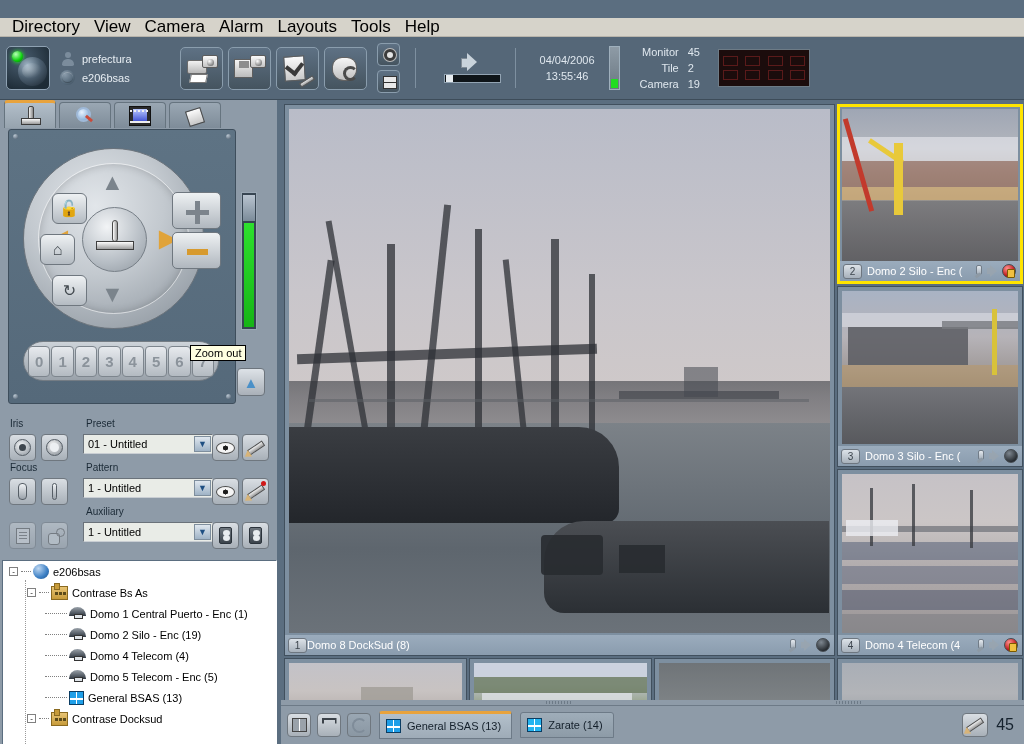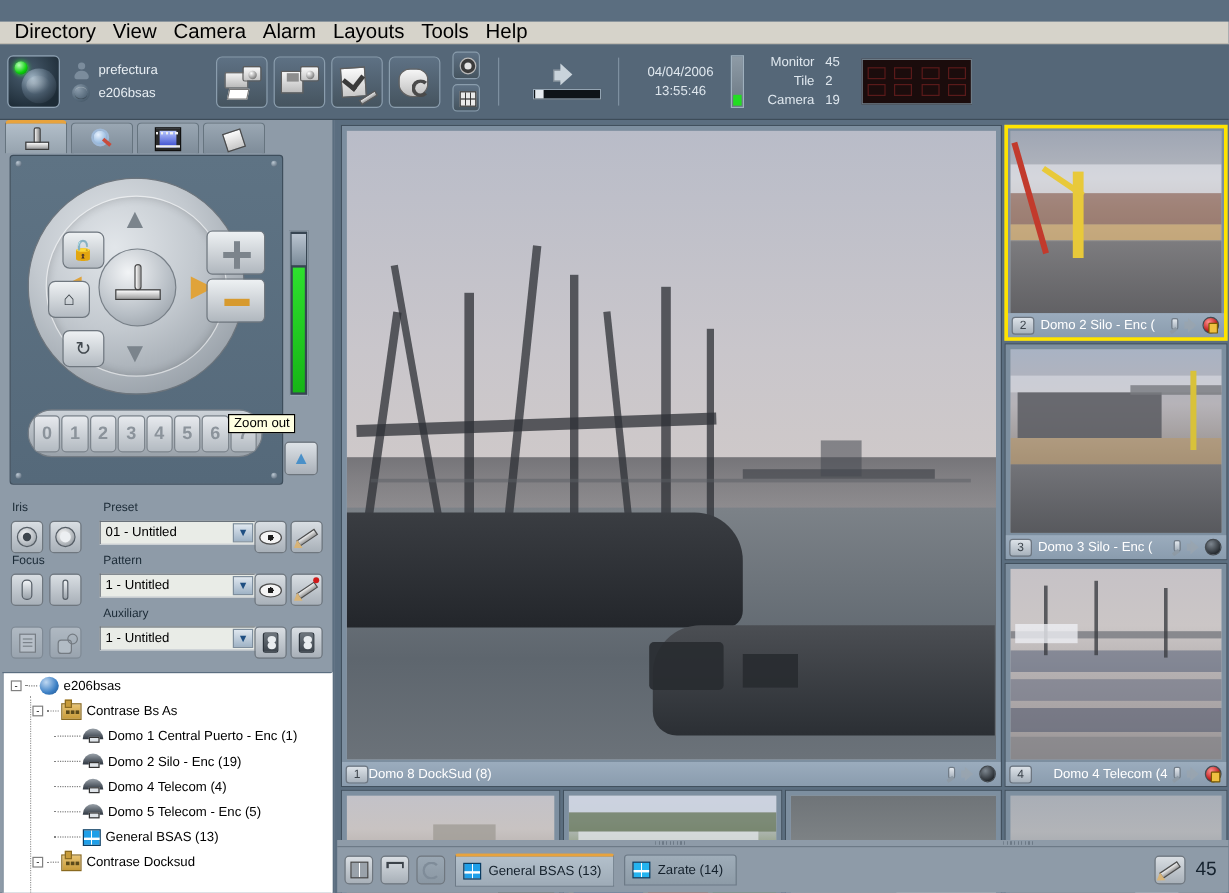--- a/index.html
+++ b/index.html
@@ -824,21 +824,21 @@
         <div class="silhouette" style="left:0;top:92px;width:100%;height:18px;background:rgba(96,104,126,.5)"></div>
         <div class="silhouette" style="left:0;top:116px;width:100%;height:20px;background:rgba(80,88,110,.55)"></div>
         <div class="silhouette" style="left:0;top:140px;width:100%;height:22px;background:rgba(120,122,128,.5)"></div>
         <div class="silhouette" style="left:28px;top:14px;width:3px;height:58px;background:rgba(60,62,68,.8)"></div>
         <div class="silhouette" style="left:70px;top:10px;width:3px;height:62px;background:rgba(60,62,68,.8)"></div>
         <div class="silhouette" style="left:128px;top:16px;width:3px;height:58px;background:rgba(60,62,68,.8)"></div>
         <div class="silhouette" style="left:4px;top:46px;width:52px;height:16px;background:rgba(236,238,242,.8)"></div>
       </div>
       <div class="cap">
         <div class="num">4</div>
-        <div class="name" style="text-align:right;padding-left:5px">Domo 4 Telecom (4</div>
+        <div class="name" style="text-align:left;padding-left:5px">Domo 4 Telecom (4</div>
         <div class="capicons">
           <span class="ic-mic"></span>
           <span class="ic-spk2"></span>
           <span class="orb rec"></span>
         </div>
       </div>
     </div>
 
     <div class="tile" style="left:3px;top:558px;width:183px;height:144px;">
       <div class="screen">

